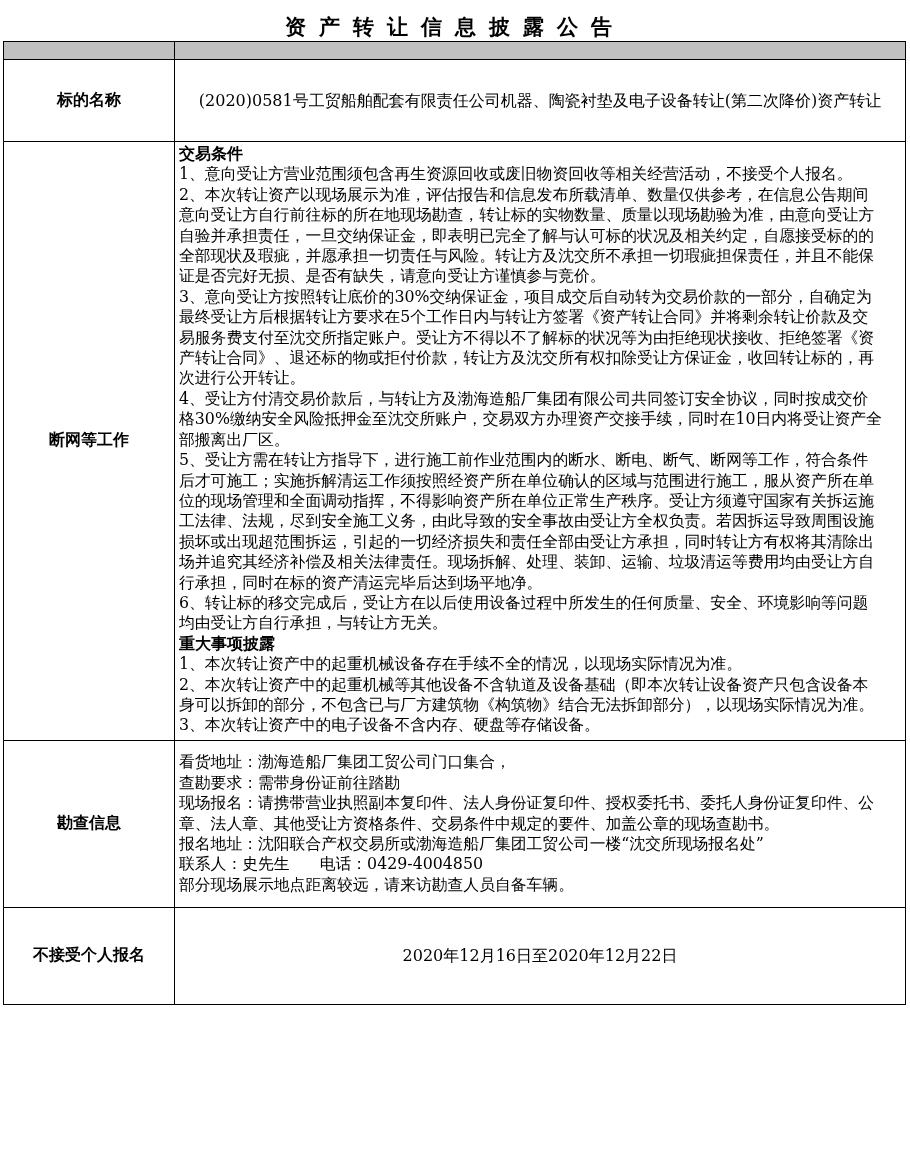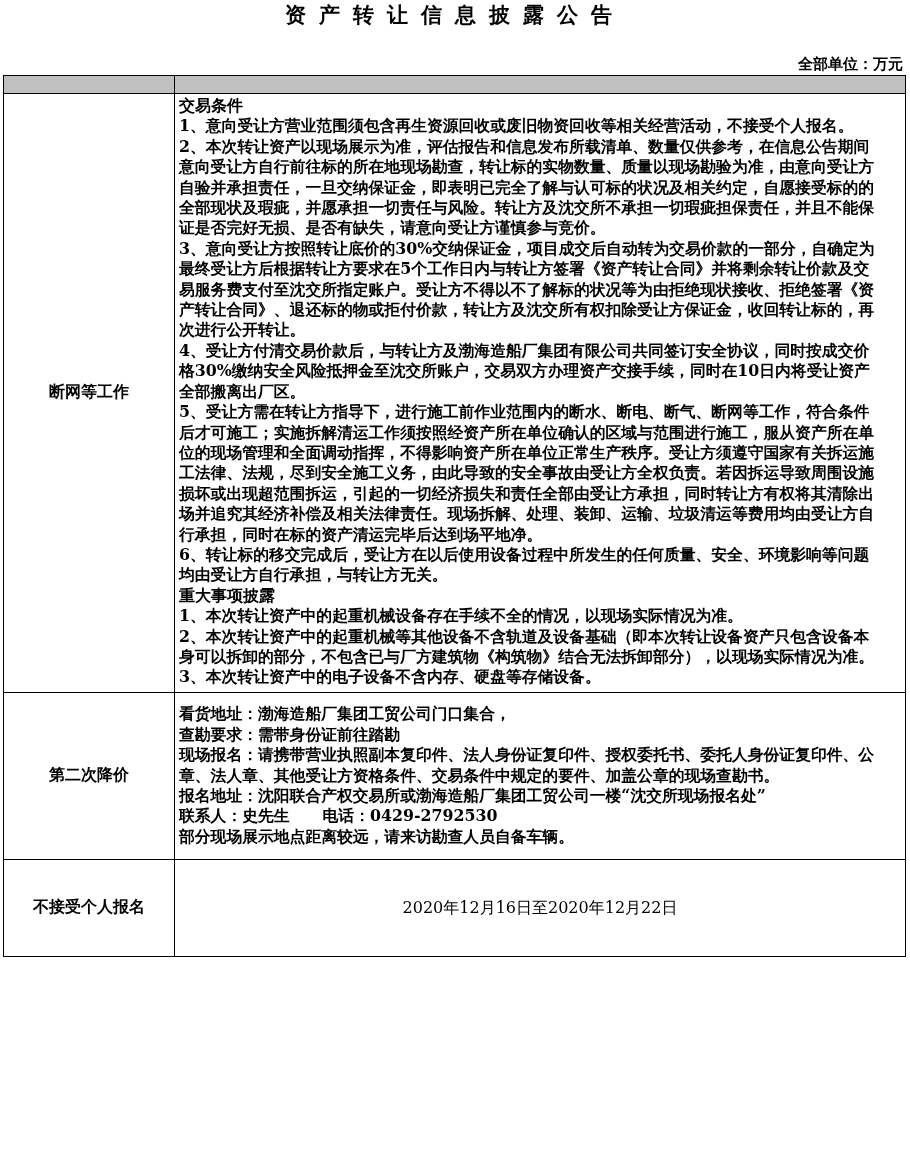--- a/index.html
+++ b/index.html
@@ -13,21 +13,21 @@
     width: 910px;
     min-height: 1173px;
     background: #ffffff;
     box-sizing: border-box;
   }
   .title {
     text-align: center;
     font-weight: bold;
     font-size: 21px;
     letter-spacing: 13px;
-    padding-top: 1px;
+    padding-top: 13px;
     line-height: 28px;
   }
   .unit-note {
     text-align: right;
     font-weight: bold;
     font-size: 15px;
     margin: 26px 7px 2px 0;
     line-height: 18px;
   }
   table.disclosure {
@@ -72,76 +72,78 @@
     font-size: 15.8px;
     line-height: 20.4px;
   }
   .bold-head {
     font-weight: bold;
     font-size: 16px;
   }
   .pre {
     white-space: pre-wrap;
     word-break: break-all;
-    font-weight: bold;
   }
   .footer {
     font-size: 15px;
     line-height: 19px;
     margin: 7px 0 0 5px;
   }
 </style>
 </head>
 <body>
 
 <div class="page">
 
   <div class="title">资产转让信息披露公告</div>
 
-  <div class="unit-note">全部单位：万元</div>
 
   <table class="disclosure">
     <colgroup>
       <col style="width:171px">
       <col style="width:731px">
     </colgroup>
 
     <tbody>
         <tr class="header-row">
       <td></td>
       <td></td>
     </tr>
 
+    <tr class="row-name">
+      <td class="col-label">标的名称</td>
+      <td class="cell-center">(2020)0581号工贸船舶配套有限责任公司机器、陶瓷衬垫及电子设备转让(第二次降价)资产转让</td>
+    </tr>
 
 
     <tr class="row-desc">
       <td class="col-label">断网等工作</td>
       <td class="desc-cell">
         <div class="bold-head">交易条件</div>
         <div class="pre">1、意向受让方营业范围须包含再生资源回收或废旧物资回收等相关经营活动，不接受个人报名。
 2、本次转让资产以现场展示为准，评估报告和信息发布所载清单、数量仅供参考，在信息公告期间意向受让方自行前往标的所在地现场勘查，转让标的实物数量、质量以现场勘验为准，由意向受让方自验并承担责任，一旦交纳保证金，即表明已完全了解与认可标的状况及相关约定，自愿接受标的的全部现状及瑕疵，并愿承担一切责任与风险。转让方及沈交所不承担一切瑕疵担保责任，并且不能保证是否完好无损、是否有缺失，请意向受让方谨慎参与竞价。
 3、意向受让方按照转让底价的30%交纳保证金，项目成交后自动转为交易价款的一部分，自确定为最终受让方后根据转让方要求在5个工作日内与转让方签署《资产转让合同》并将剩余转让价款及交易服务费支付至沈交所指定账户。受让方不得以不了解标的状况等为由拒绝现状接收、拒绝签署《资产转让合同》、退还标的物或拒付价款，转让方及沈交所有权扣除受让方保证金，收回转让标的，再次进行公开转让。
 4、受让方付清交易价款后，与转让方及渤海造船厂集团有限公司共同签订安全协议，同时按成交价格30%缴纳安全风险抵押金至沈交所账户，交易双方办理资产交接手续，同时在10日内将受让资产全部搬离出厂区。
 5、受让方需在转让方指导下，进行施工前作业范围内的断水、断电、断气、断网等工作，符合条件后才可施工；实施拆解清运工作须按照经资产所在单位确认的区域与范围进行施工，服从资产所在单位的现场管理和全面调动指挥，不得影响资产所在单位正常生产秩序。受让方须遵守国家有关拆运施工法律、法规，尽到安全施工义务，由此导致的安全事故由受让方全权负责。若因拆运导致周围设施损坏或出现超范围拆运，引起的一切经济损失和责任全部由受让方承担，同时转让方有权将其清除出场并追究其经济补偿及相关法律责任。现场拆解、处理、装卸、运输、垃圾清运等费用均由受让方自行承担，同时在标的资产清运完毕后达到场平地净。
 6、转让标的移交完成后，受让方在以后使用设备过程中所发生的任何质量、安全、环境影响等问题均由受让方自行承担，与转让方无关。</div>
         <div class="bold-head">重大事项披露</div>
         <div class="pre">1、本次转让资产中的起重机械设备存在手续不全的情况，以现场实际情况为准。
 2、本次转让资产中的起重机械等其他设备不含轨道及设备基础（即本次转让设备资产只包含设备本身可以拆卸的部分，不包含已与厂方建筑物《构筑物》结合无法拆卸部分），以现场实际情况为准。
 3、本次转让资产中的电子设备不含内存、硬盘等存储设备。</div>
       </td>
     </tr>
 
     <tr class="row-survey">
-      <td class="col-label">第二次降价</td>
+      <td class="col-label">勘查信息</td>
       <td class="survey-cell">
         <div class="pre">看货地址：渤海造船厂集团工贸公司门口集合，
 查勘要求：需带身份证前往踏勘
 现场报名：请携带营业执照副本复印件、法人身份证复印件、授权委托书、委托人身份证复印件、公章、法人章、其他受让方资格条件、交易条件中规定的要件、加盖公章的现场查勘书。
 报名地址：沈阳联合产权交易所或渤海造船厂集团工贸公司一楼“沈交所现场报名处”
-联系人：史先生      电话：0429-2792530
+联系人：史先生      电话：0429-4004850
 部分现场展示地点距离较远，请来访勘查人员自备车辆。</div>
       </td>
     </tr>
 
     <tr class="row-time">
       <td class="col-label">不接受个人报名</td>
       <td class="cell-center">2020年12月16日至2020年12月22日</td>
     </tr>
   </tbody>
     </table>

